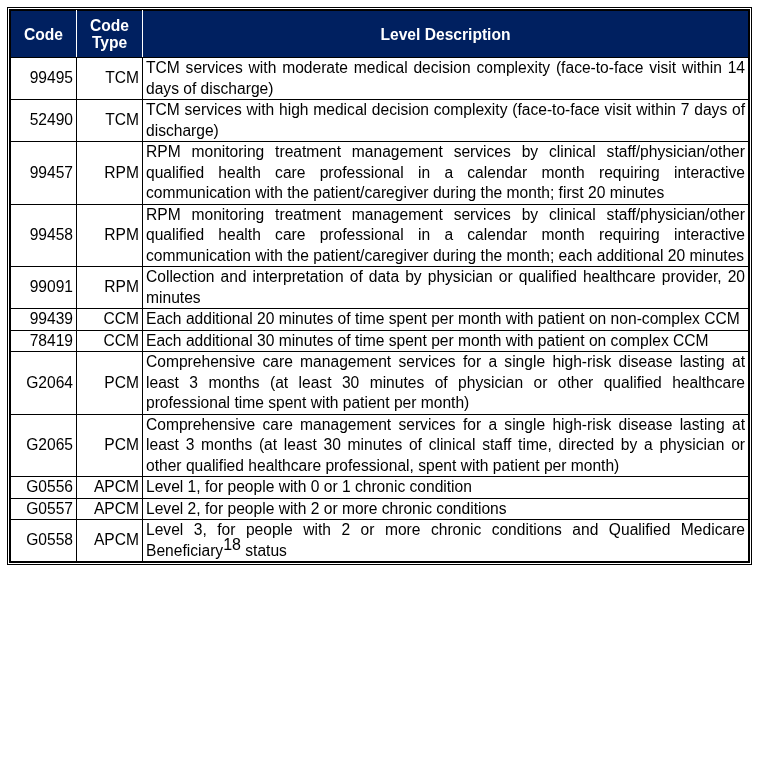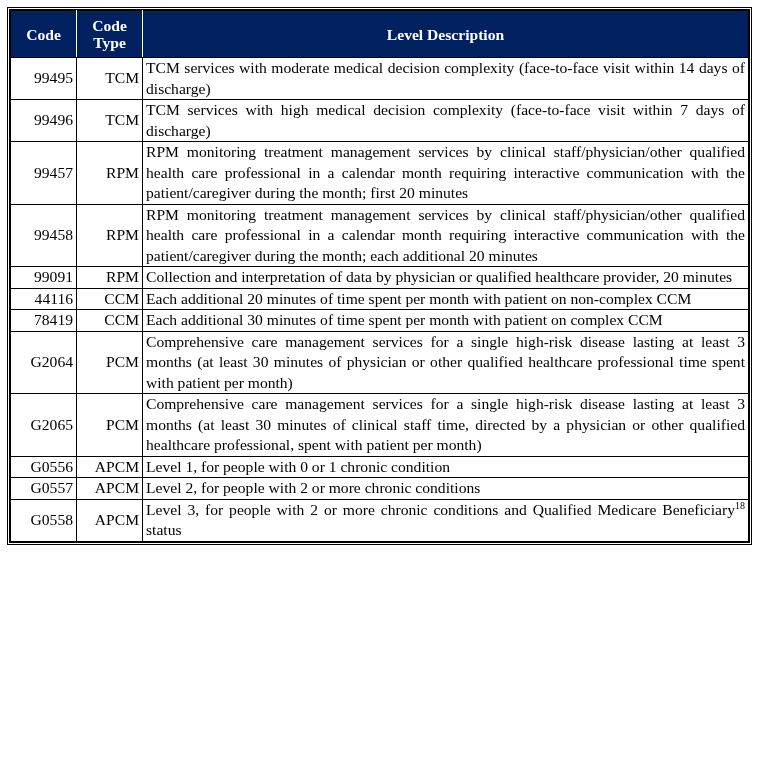--- a/index.html
+++ b/index.html
@@ -4,40 +4,40 @@
 <style>
   html, body { margin: 0; padding: 0; background: #ffffff; }
   body { width: 758px; height: 759px; position: relative; overflow: hidden; }
   .table-wrap {
     position: absolute; left: 7px; top: 7px; width: 745px;
     border: 3px double #000;
     box-sizing: border-box;
   }
   table {
     width: 100%; border-collapse: collapse; table-layout: fixed;
-    font-family: Liberation Serif, serif;
+    font-family: Liberation Sans, sans-serif;
     font-size: 15.6px; color: #000;
   }
   col.c-code { width: 66px; }
   col.c-type { width: 66px; }
   col.c-desc { width: auto; }
   th {
     background: #002060; color: #fff; font-weight: bold;
     border: 1px solid #000; border-right-color: #ffffff;
     padding: 2px 3px; line-height: 17px; text-align: center;
     height: 42px; vertical-align: middle;
   }
   th:last-child { border-right-color: #000; }
   td {
     border: 1px solid #000; padding: 0 3px; line-height: 20.5px;
     vertical-align: middle;
   }
   td.code, td.type { text-align: right; }
   td.desc { text-align: justify; text-align-last: left; }
-  sup { font-size: 10px; line-height: 0; vertical-align: super; }
+  sup { font-size: 16px; line-height: 0; vertical-align: super; }
 </style>
 </head>
 <body>
 
 <div class="table-wrap">
   <table>
     <colgroup>
       <col class="c-code">
         <col class="c-type">
         <col class="c-desc">
@@ -49,41 +49,41 @@
         <th>Level Description</th>
       </tr>
     </thead>
     <tbody id="tbody">
       <tr>
           <td class="code">99495</td>
           <td class="type">TCM</td>
           <td class="desc">TCM services with moderate medical decision complexity (face-to-face visit within 14 days of discharge)</td>
         </tr>
       <tr>
-          <td class="code">99496</td>
+          <td class="code">52490</td>
           <td class="type">TCM</td>
           <td class="desc">TCM services with high medical decision complexity (face-to-face visit within 7 days of discharge)</td>
         </tr>
       <tr>
           <td class="code">99457</td>
           <td class="type">RPM</td>
           <td class="desc">RPM monitoring treatment management services by clinical staff/physician/other qualified health care professional in a calendar month requiring interactive communication with the patient/caregiver during the month; first 20 minutes</td>
         </tr>
       <tr>
           <td class="code">99458</td>
           <td class="type">RPM</td>
           <td class="desc">RPM monitoring treatment management services by clinical staff/physician/other qualified health care professional in a calendar month requiring interactive communication with the patient/caregiver during the month; each additional 20 minutes</td>
         </tr>
       <tr>
           <td class="code">99091</td>
           <td class="type">RPM</td>
           <td class="desc">Collection and interpretation of data by physician or qualified healthcare provider, 20 minutes</td>
         </tr>
       <tr>
-          <td class="code">44116</td>
+          <td class="code">99439</td>
           <td class="type">CCM</td>
           <td class="desc">Each additional 20 minutes of time spent per month with patient on non-complex CCM</td>
         </tr>
       <tr>
           <td class="code">78419</td>
           <td class="type">CCM</td>
           <td class="desc">Each additional 30 minutes of time spent per month with patient on complex CCM</td>
         </tr>
       <tr>
           <td class="code">G2064</td>

